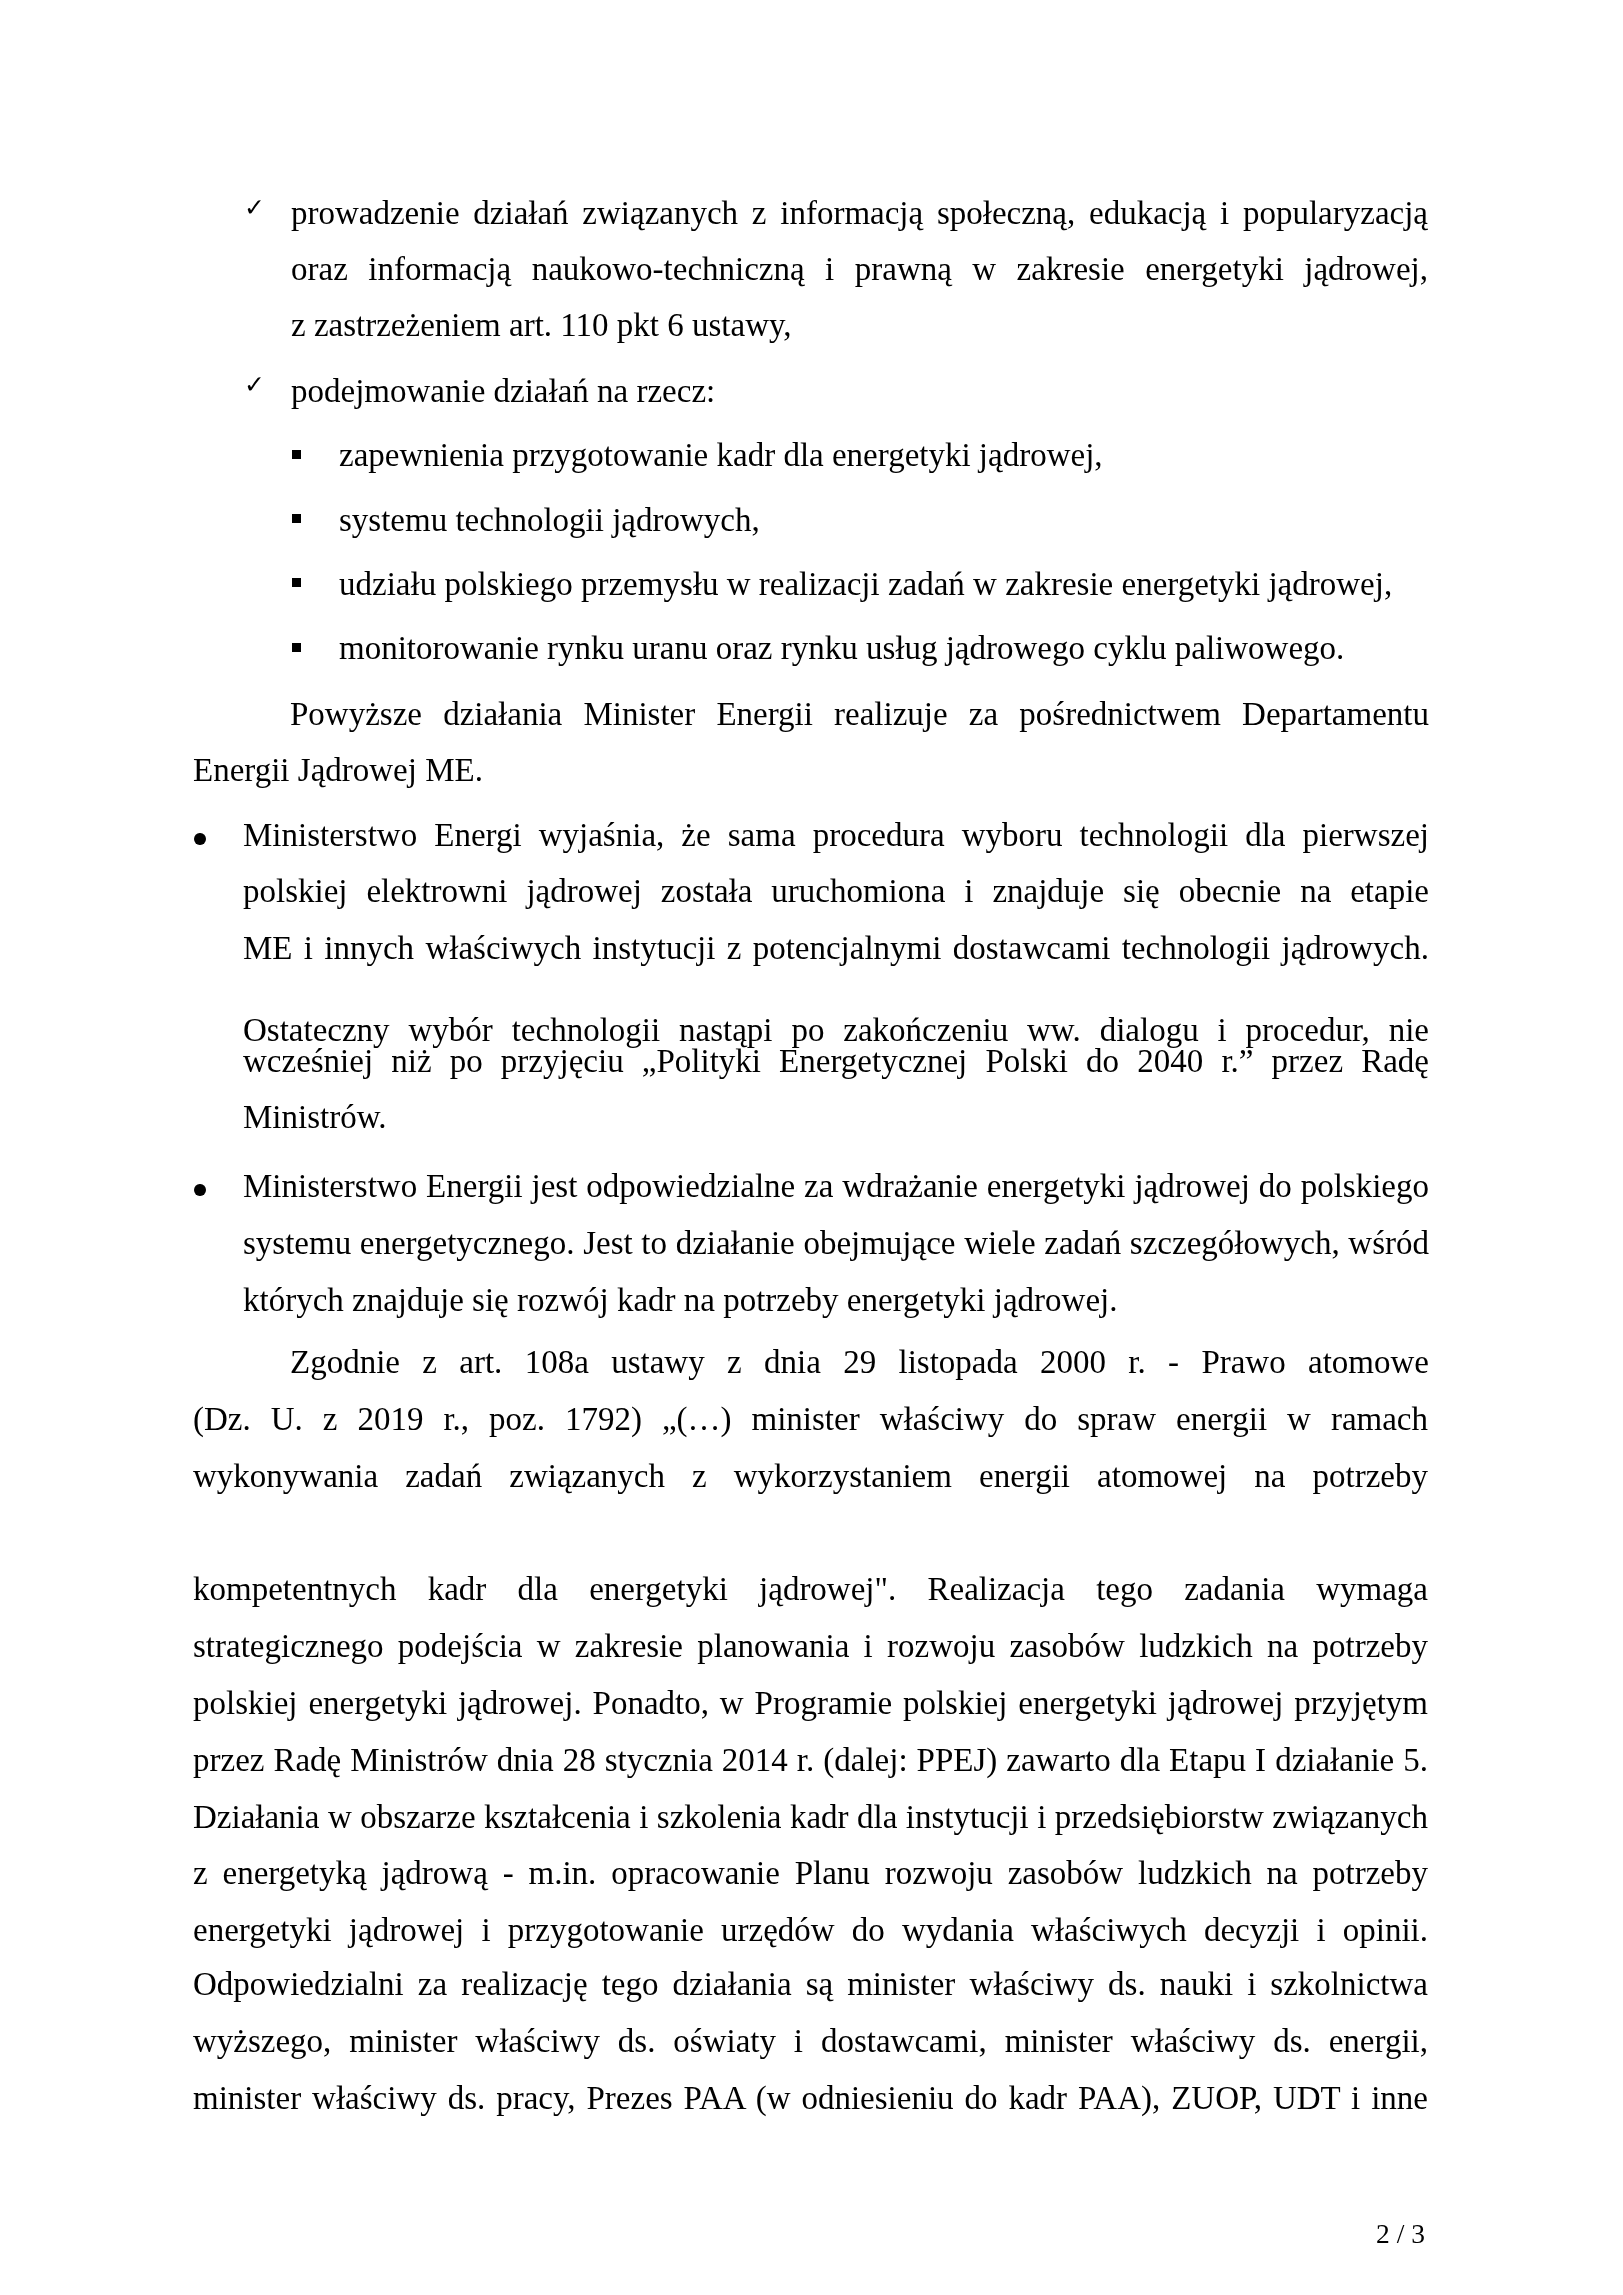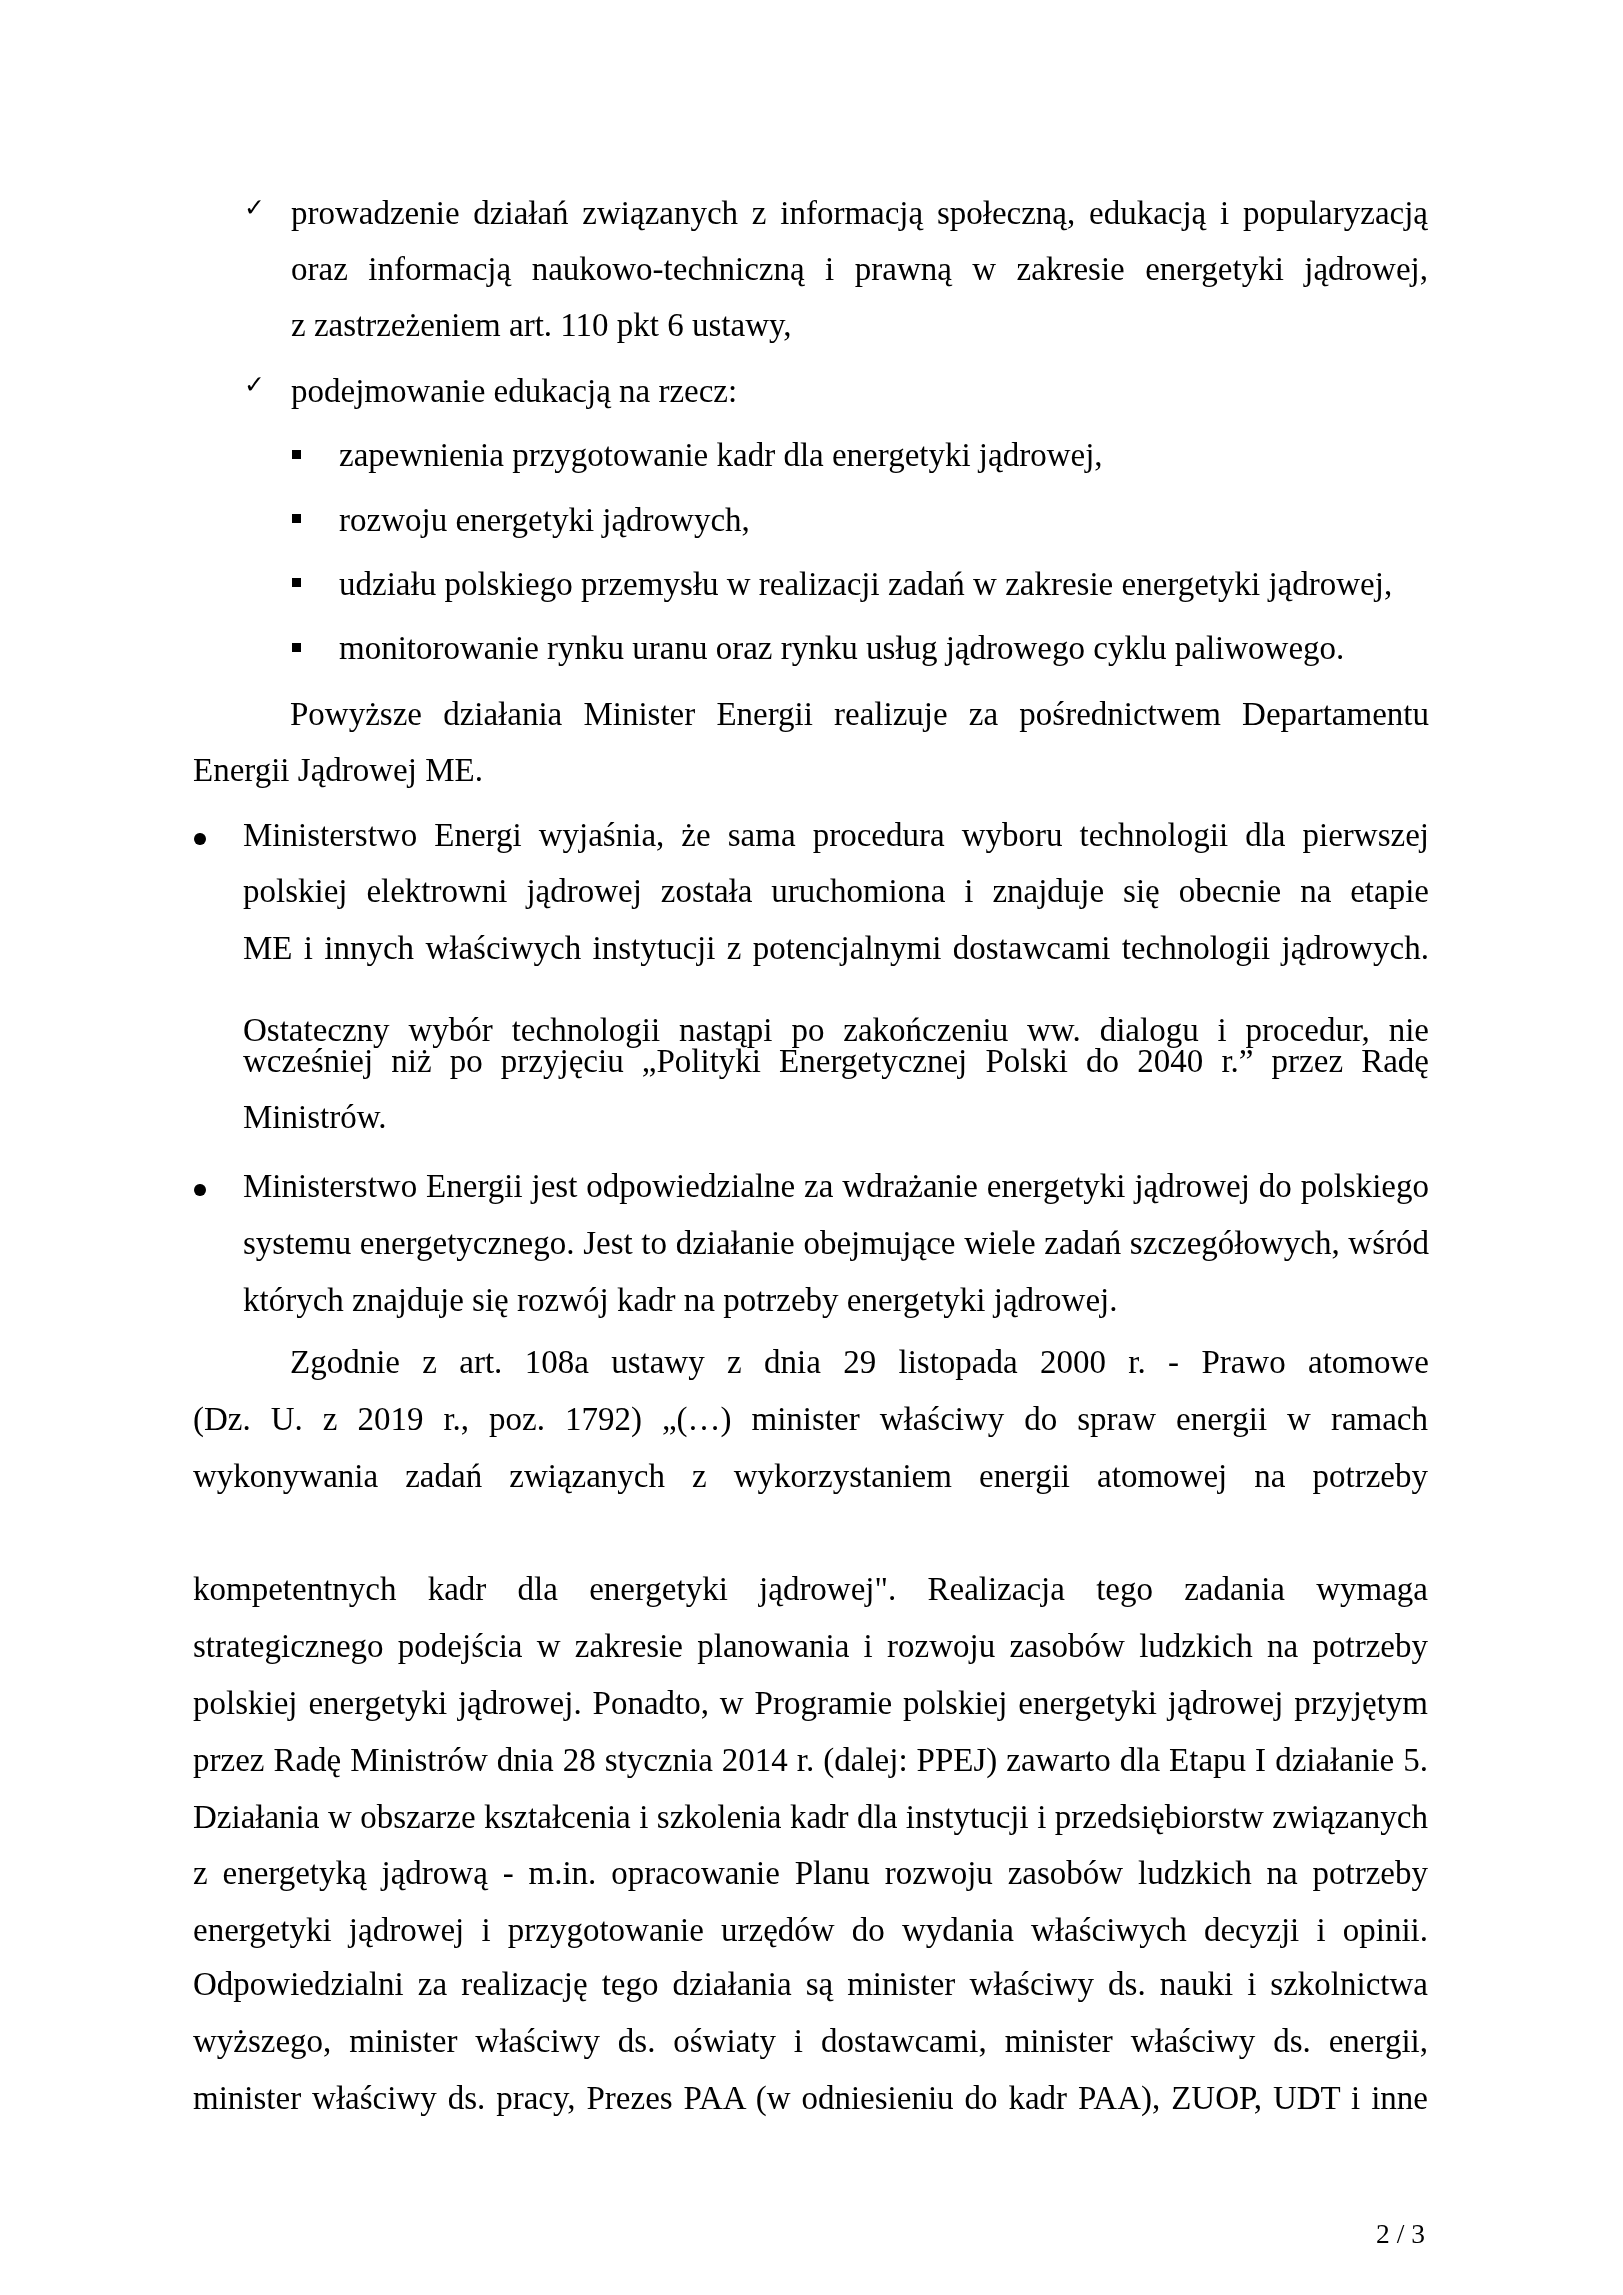--- a/index.html
+++ b/index.html
@@ -54,27 +54,27 @@
 <body>
 
 <div class="page">
 
   <span class="check" style="left:244px; top:195px;">✓</span>
   <p class="ln j" style="left:291px; width:1137px; top:194px;">prowadzenie działań związanych z informacją społeczną, edukacją i popularyzacją</p>
   <p class="ln j" style="left:291px; width:1137px; top:250px;">oraz informacją naukowo-techniczną i prawną w zakresie energetyki jądrowej,</p>
   <p class="ln" style="left:291px; top:306px;">z zastrzeżeniem art. 110 pkt 6 ustawy,</p>
 
   <span class="check" style="left:244px; top:372px;">✓</span>
-  <p class="ln" style="left:291px; top:372px;">podejmowanie edukacją na rzecz:</p>
+  <p class="ln" style="left:291px; top:372px;">podejmowanie działań na rzecz:</p>
 
   <span class="sq" style="left:292px; top:450px;"></span>
   <p class="ln" style="left:339px; top:436px;">zapewnienia przygotowanie kadr dla energetyki jądrowej,</p>
 
   <span class="sq" style="left:292px; top:514px;"></span>
-  <p class="ln" style="left:339px; top:501px;">rozwoju energetyki jądrowych,</p>
+  <p class="ln" style="left:339px; top:501px;">systemu technologii jądrowych,</p>
 
   <span class="sq" style="left:292px; top:578px;"></span>
   <p class="ln" style="left:339px; top:565px;">udziału polskiego przemysłu w realizacji zadań w zakresie energetyki jądrowej,</p>
 
   <span class="sq" style="left:292px; top:643px;"></span>
   <p class="ln" style="left:339px; top:629px;">monitorowanie rynku uranu oraz rynku usług jądrowego cyklu paliwowego.</p>
 
   <p class="ln j" style="left:290px; width:1139px; top:695px;">Powyższe działania Minister Energii realizuje za pośrednictwem Departamentu</p>
   <p class="ln" style="left:193px; top:751px;">Energii Jądrowej ME.</p>
 

